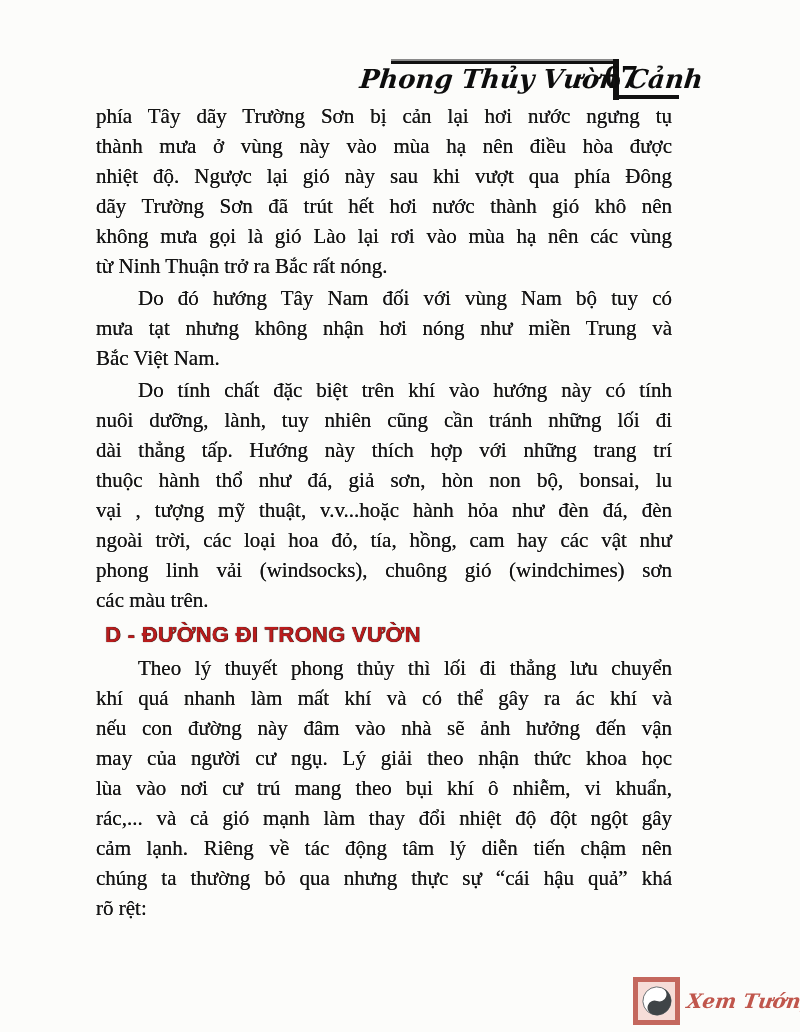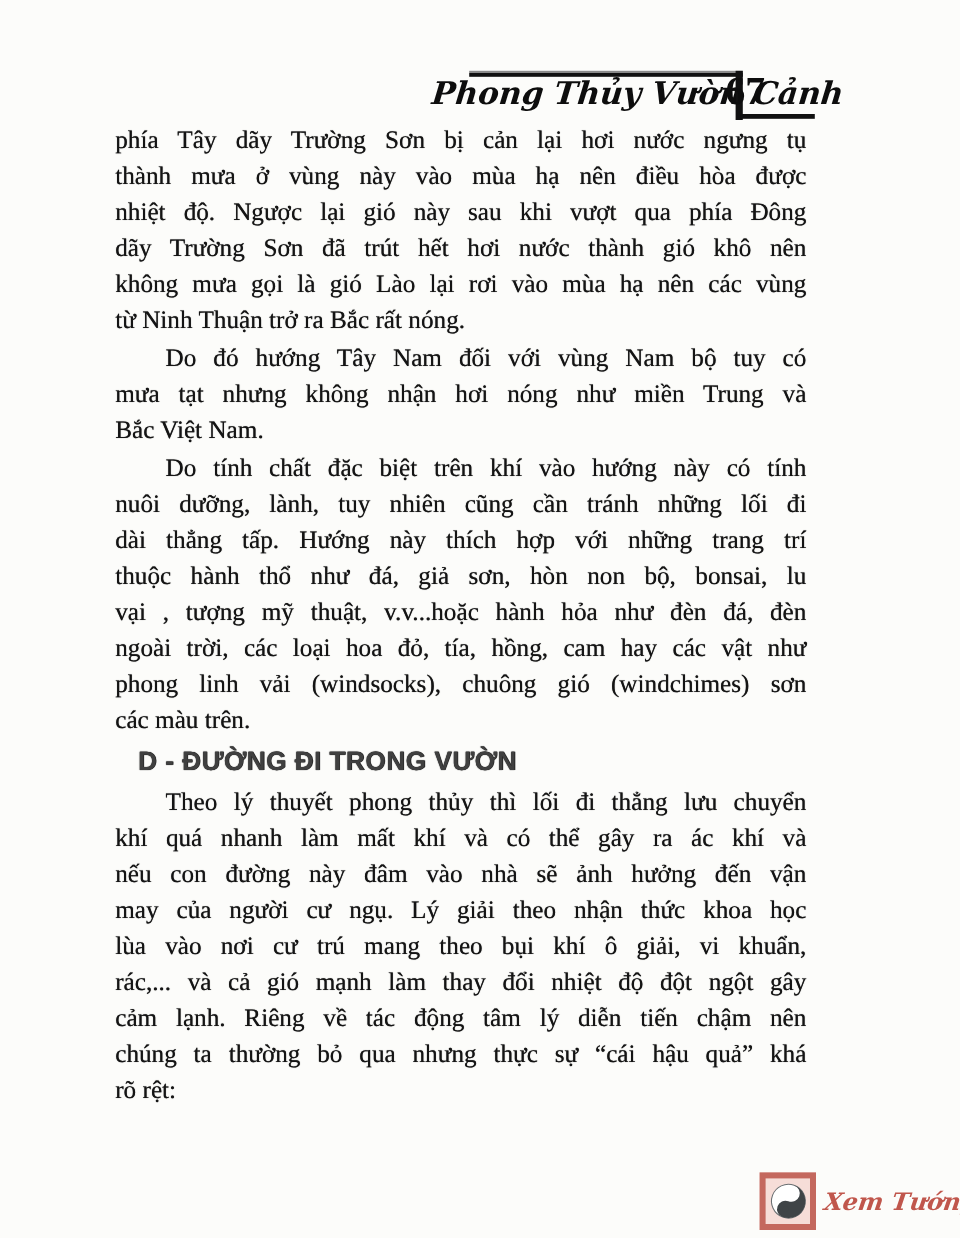--- a/index.html
+++ b/index.html
@@ -54,26 +54,26 @@
     line-height:30px;
     text-align:justify;
     text-align-last:justify;
     text-shadow:0 0 0.6px rgba(10,10,10,0.85);
     color:#141414;
   }
   .line.last{ text-align-last:left; }
   .line.indent{ text-indent:42px; }
   .para{ margin:0 0 2px 16px; }
   .section-heading{
-    margin:5px 0 3px 35px;
+    margin:5px 0 3px 25px;
     font-family:"Liberation Sans", sans-serif;
     font-weight:bold;
     font-size:22px;line-height:30px;
     letter-spacing:0.3px;
-    color:#404040;
+    color:#b91c1c;
     text-shadow:0 0 0.9px rgba(0,0,0,0.9), 0.5px 0 0 rgba(0,0,0,0.8);
   }
   
   .watermark{
     position:absolute;left:633px;top:977px;
     display:flex;align-items:center;gap:7px;
   }
   .wm-icon-box{
     width:47px;height:48px;box-sizing:border-box;
     border:5px solid #c4685e;
@@ -131,21 +131,21 @@
       <div class="line last">các màu trên.</div>
     </div>
 
     <div class="section-heading">D - ĐƯỜNG ĐI TRONG VƯỜN</div>
 
     <div class="para">
       <div class="line indent">Theo lý thuyết phong thủy thì lối đi thẳng lưu chuyển</div>
       <div class="line">khí quá nhanh làm mất khí và có thể gây ra ác khí và</div>
       <div class="line">nếu con đường này đâm vào nhà sẽ ảnh hưởng đến vận</div>
       <div class="line">may của người cư ngụ. Lý giải theo nhận thức khoa học</div>
-      <div class="line">lùa vào nơi cư trú mang theo bụi khí ô giải, vi khuẩn,</div>
+      <div class="line">lùa vào nơi cư trú mang theo bụi khí ô nhiễm, vi khuẩn,</div>
       <div class="line">rác,... và cả gió mạnh làm thay đổi nhiệt độ đột ngột gây</div>
       <div class="line">cảm lạnh. Riêng về tác động tâm lý diễn tiến chậm nên</div>
       <div class="line">chúng ta thường bỏ qua nhưng thực sự “cái hậu quả” khá</div>
       <div class="line last">rõ rệt:</div>
     </div>
 
   </div>
 
   <div class="watermark">
     <div class="wm-icon-box">

